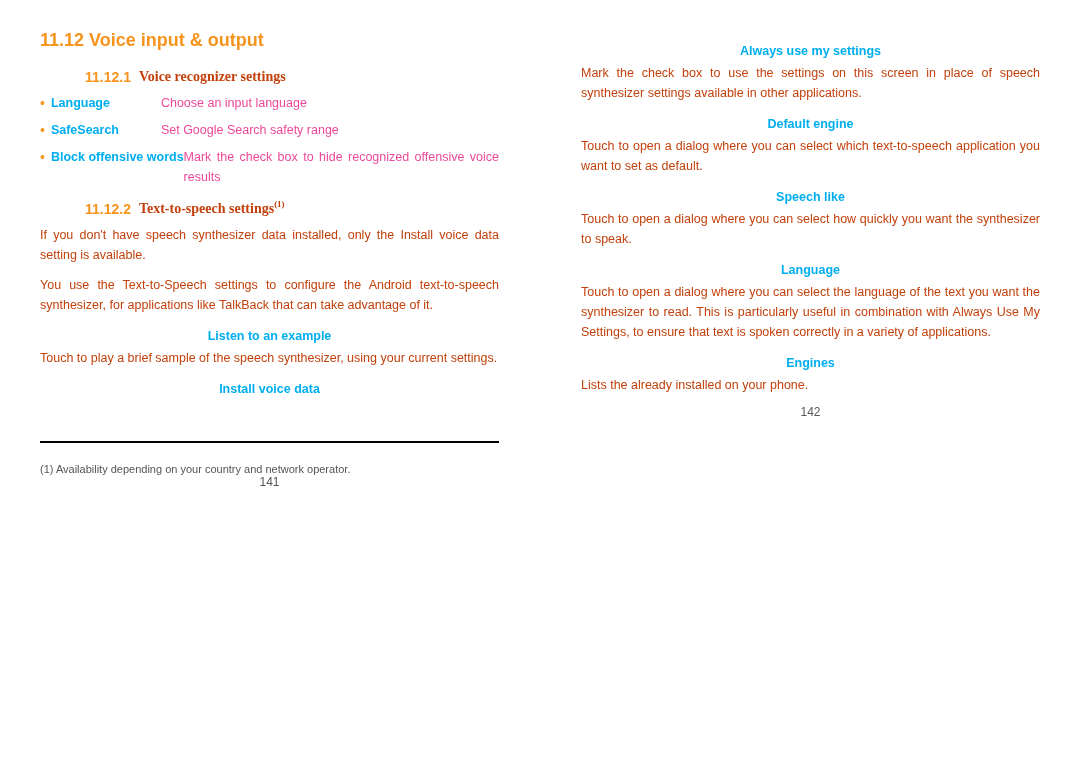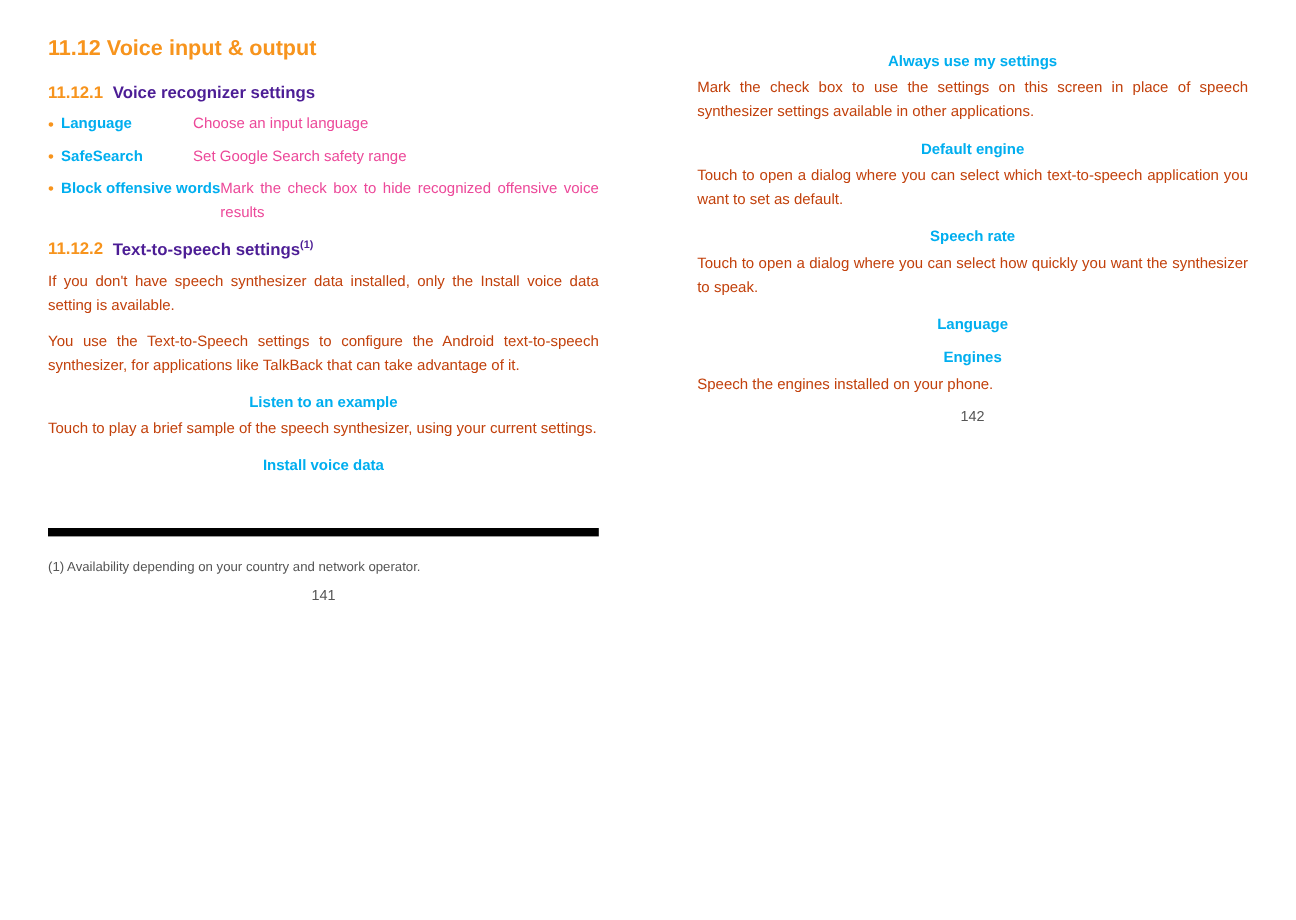--- a/index.html
+++ b/index.html
@@ -73,45 +73,46 @@
       color: #00aeef;
       font-weight: bold;
       font-size: 12.5px;
       margin-bottom: 5px;
       margin-top: 14px;
       text-align: center;
     }
     .footnote-area {
       margin-top: auto;
       padding-top: 20px;
-      border-top: 7px solid #000000;
+      border-top: 2px solid #000000;
       font-size: 11px;
       color: #555;
     }
     .page-number {
       text-align: center;
       color: #555;
       font-size: 12px;
-      margin-top: 10px;
     }
     .section-1121 {
       display: flex;
-      align-items: flex-start;
+      align-items: flex-end;
       gap: 8px;
       margin-bottom: 8px;
+      margin-left: 45px;
     }
     .section-1121-num {
       color: #f7941d;
       font-size: 14px;
       font-weight: bold;
     }
     .section-1121-title {
-      color: #4c1d95;
+      color: #c2410c;
       font-size: 14px;
       font-weight: bold;
+      font-family: Liberation Serif, serif;
     }
     .superscript {
       font-size: 9px;
       vertical-align: super;
     }
   </style>
 </head>
 <body>
 
 <div class="page-container">
@@ -164,24 +165,25 @@
     <div class="page-number">141</div>
   </div>
 
   <div class="right-col">
     <div class="subsection-heading">Always use my settings</div>
     <p class="body-text">Mark the check box to use the settings on this screen in place of speech synthesizer settings available in other applications.</p>
 
     <div class="subsection-heading">Default engine</div>
     <p class="body-text">Touch to open a dialog where you can select which text-to-speech application you want to set as default.</p>
 
-    <div class="subsection-heading">Speech rate</div>
+    <div class="subsection-heading">Speech like</div>
     <p class="body-text">Touch to open a dialog where you can select how quickly you want the synthesizer to speak.</p>
 
     <div class="subsection-heading">Language</div>
+    <p class="body-text">Touch to open a dialog where you can select the language of the text you want the synthesizer to read. This is particularly useful in combination with Always Use My Settings, to ensure that text is spoken correctly in a variety of applications.</p>
 
     <div class="subsection-heading">Engines</div>
-    <p class="body-text">Speech the engines installed on your phone.</p>
+    <p class="body-text">Lists the already installed on your phone.</p>
 
     <div style="flex-grow:1;"></div>
     <div class="page-number">142</div>
   </div>
 </div>
 
 </body></html>

